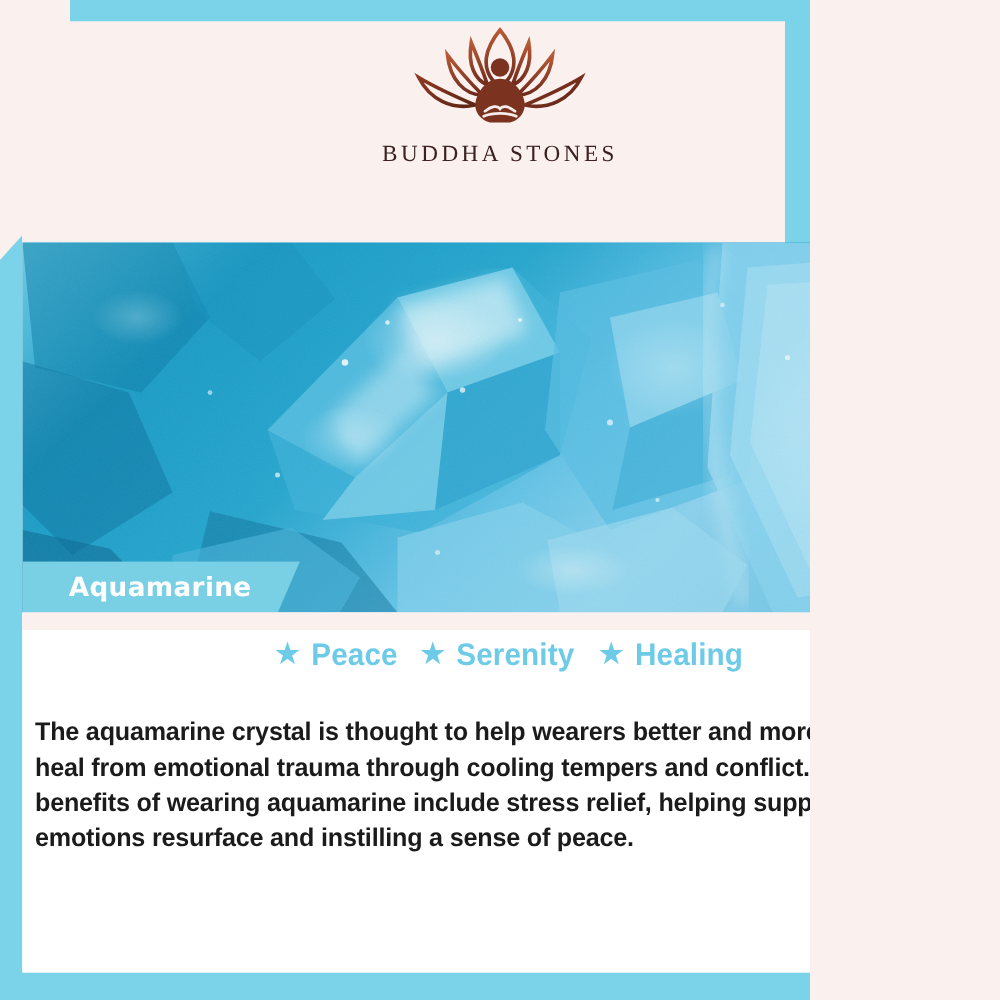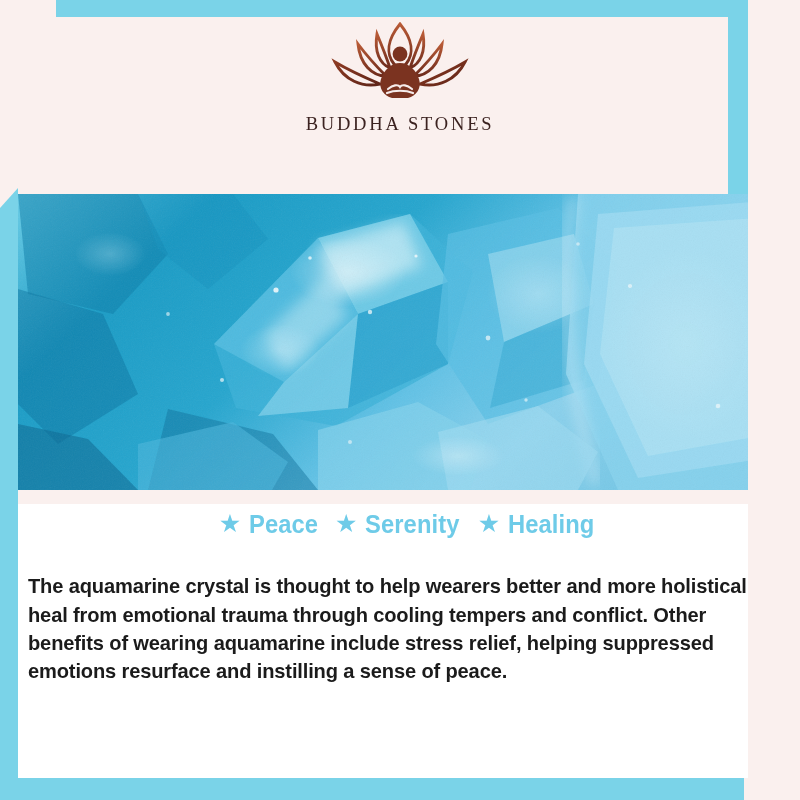--- a/index.html
+++ b/index.html
@@ -5,21 +5,21 @@
 <style>
   html,body{margin:0;padding:0;}
   body{
     width:800px;height:800px;
     background:#faf0ee;
     font-family:"Liberation Sans","DejaVu Sans",sans-serif;
     overflow:hidden;
   }
   #poster{
     position:relative;
-    width:748px;height:800px;
+    width:648px;height:800px;
     background:#faf0ee;
     overflow:hidden;
   }
 
   
   .band{position:absolute;background:#7ad3e8;}
   .band-top{
     top:0;left:56px;width:744px;height:17px;
   }
   .band-right{
@@ -282,20 +282,23 @@
         <circle cx="150" cy="120" r="1.9" opacity=".6"></circle>
         <circle cx="332" cy="248" r="2.0" opacity=".6"></circle>
         <circle cx="560" cy="50" r="1.8" opacity=".6"></circle>
       </g>
 
       <rect width="782" height="296" filter="url(#grain)" opacity="0.5"></rect>
       <rect width="782" height="296" fill="#2aa6d2" opacity="0.06"></rect>
     </svg>
   </div>
 
+  <div class="stone-tag">
+    <span class="stone-tag-label">Aquamarine</span>
+  </div>
 
   <div class="content">
     <div class="content-strip"></div>
 
     <div class="keywords">
       <span class="kw-item">
         <span class="kw-star">★</span>
         <span class="kw-text">Peace</span>
       </span>
       <span class="kw-item">

